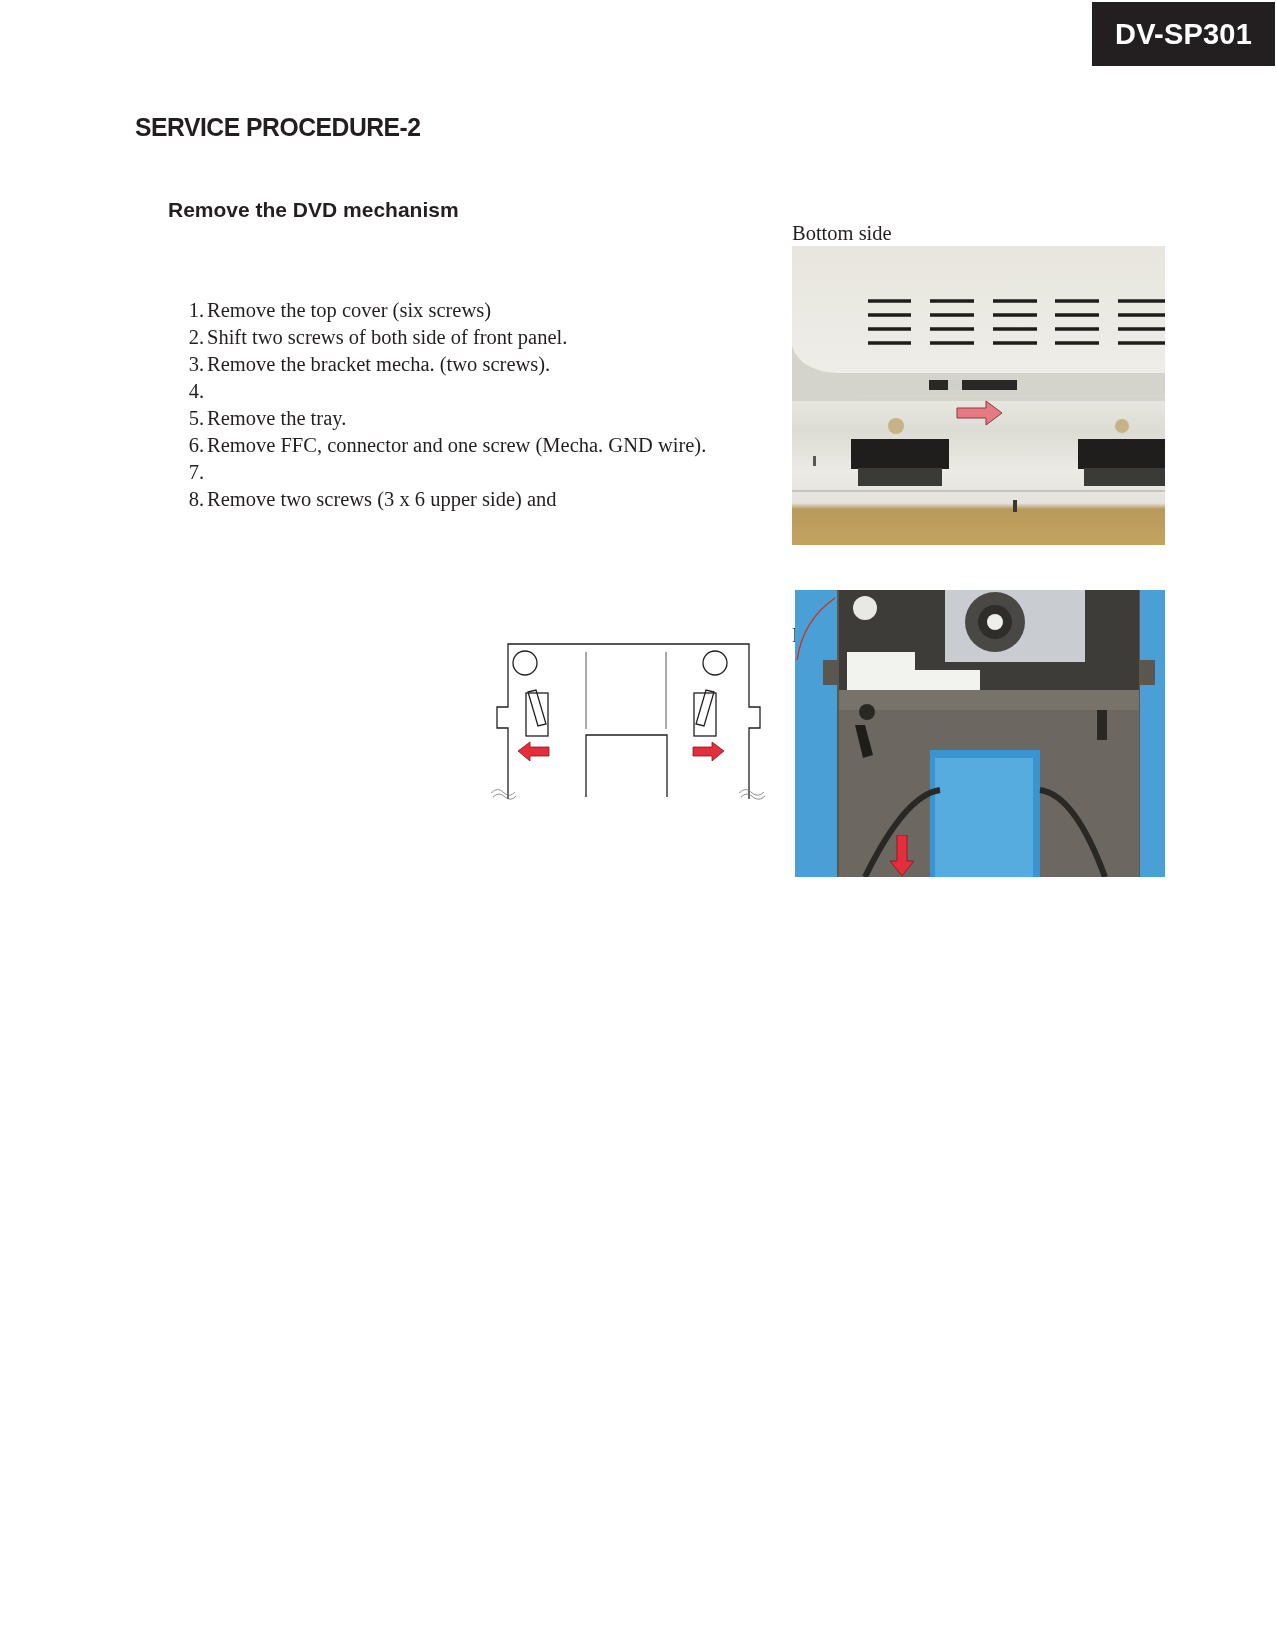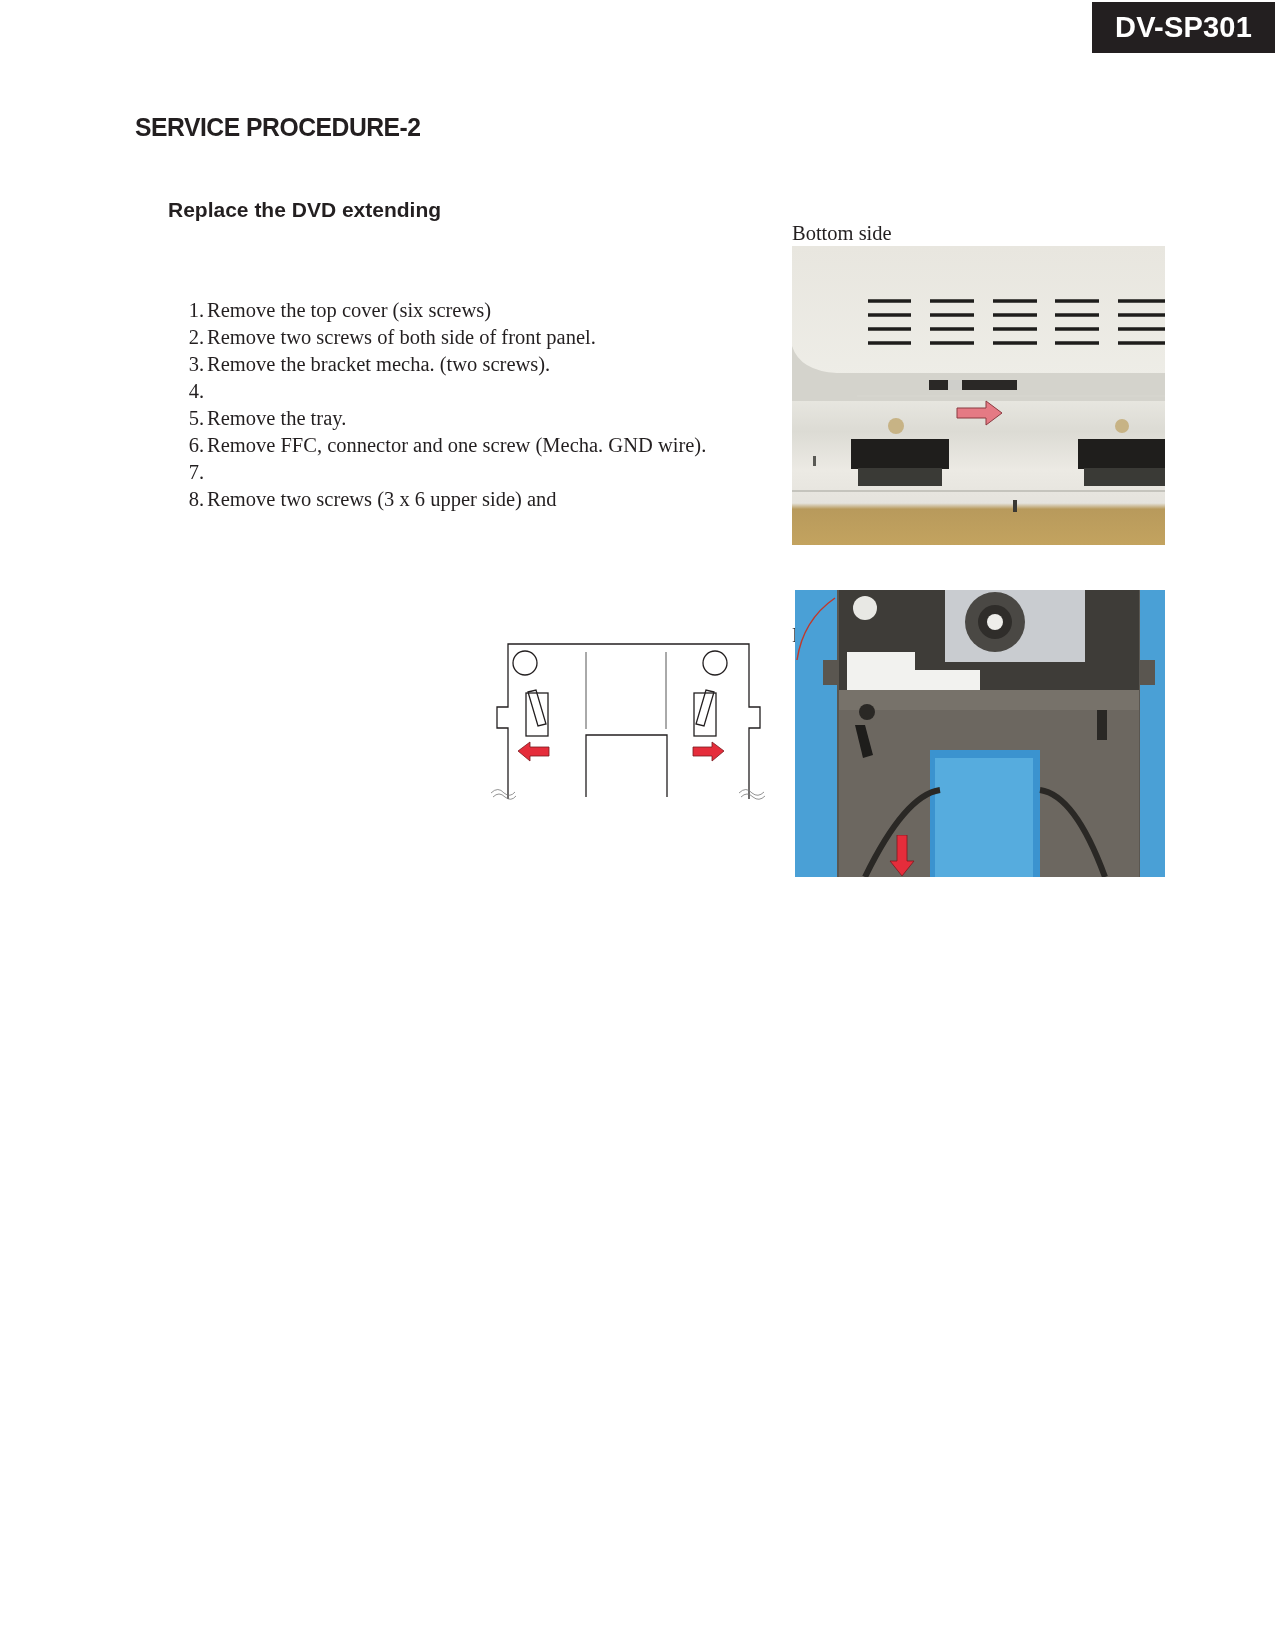--- a/index.html
+++ b/index.html
@@ -1,46 +1,46 @@
 <!DOCTYPE html>
 <html><head>
 <meta charset="utf-8">
 <style>
   html, body { margin:0; padding:0; background:#ffffff; }
   body { width:1277px; height:1652px; position:relative; overflow:hidden; }
-  .model-badge { position:absolute; left:1092px; top:2px; width:183px; height:51px; background:#231f20; color:#fff;
+  .model-badge { position:absolute; left:1092px; top:2px; width:183px; height:64px; background:#231f20; color:#fff;
     font-family:"Liberation Sans", sans-serif; font-weight:bold; font-size:29px; display:flex; align-items:center; justify-content:center; letter-spacing:0.2px; }
   .page-title { position:absolute; left:135px; top:112px; font-family:"Liberation Sans", sans-serif; font-weight:bold; font-size:26px; color:#231f20; letter-spacing:-0.5px; transform:scaleX(0.95); transform-origin:left; white-space:nowrap; }
   .section-title { position:absolute; left:168px; top:198px; font-family:"Liberation Sans", sans-serif; font-weight:bold; font-size:21px; color:#231f20; white-space:nowrap; }
   .steps { position:absolute; left:178px; top:297px; font-family:"Liberation Serif", serif; font-size:20.5px; color:#231f20; line-height:27px; }
   .step { display:flex; white-space:nowrap; }
   .step .num { width:26px; text-align:right; padding-right:3px; }
   .step .cont { padding-left:29px; }
   .caption { position:absolute; font-family:"Liberation Serif", serif; font-size:20.5px; color:#231f20; text-align:left; white-space:nowrap; }
   .photo { position:absolute; overflow:hidden; }
   .photo1 { left:792px; top:246px; width:373px; height:299px; background:linear-gradient(180deg,#e8e6df 0%,#eeede7 45%,#dcdbd4 62%,#eceae4 75%,#e5e3dd 86%,#b89a5c 88%,#c3a35f 100%); }
   .photo2 { left:795px; top:590px; width:370px; height:287px; background:#4aa0d6; }
   .diagram { position:absolute; left:488px; top:634px; width:280px; height:170px; }
 </style>
 </head>
 <body>
 
 <div class="model-badge">DV-SP301</div>
 
 <div class="page-title">SERVICE PROCEDURE-2</div>
-<div class="section-title">Replace the DVD extending</div>
+<div class="section-title">Remove the DVD mechanism</div>
 
 <div class="steps">
   <div class="step">
       <span class="num">1.</span>
       <span>Remove the top cover (six screws)</span>
     </div>
   <div class="step">
       <span class="num">2.</span>
-      <span>Remove two screws of both side of front panel.</span>
+      <span>Shift two screws of both side of front panel.</span>
     </div>
   <div class="step">
       <span class="num">3.</span>
       <span>Remove the bracket mecha. (two screws).</span>
     </div>
   <div class="step">
       <span class="num">4.</span>
     </div>
   <div class="step">
       <span class="num">5.</span>

